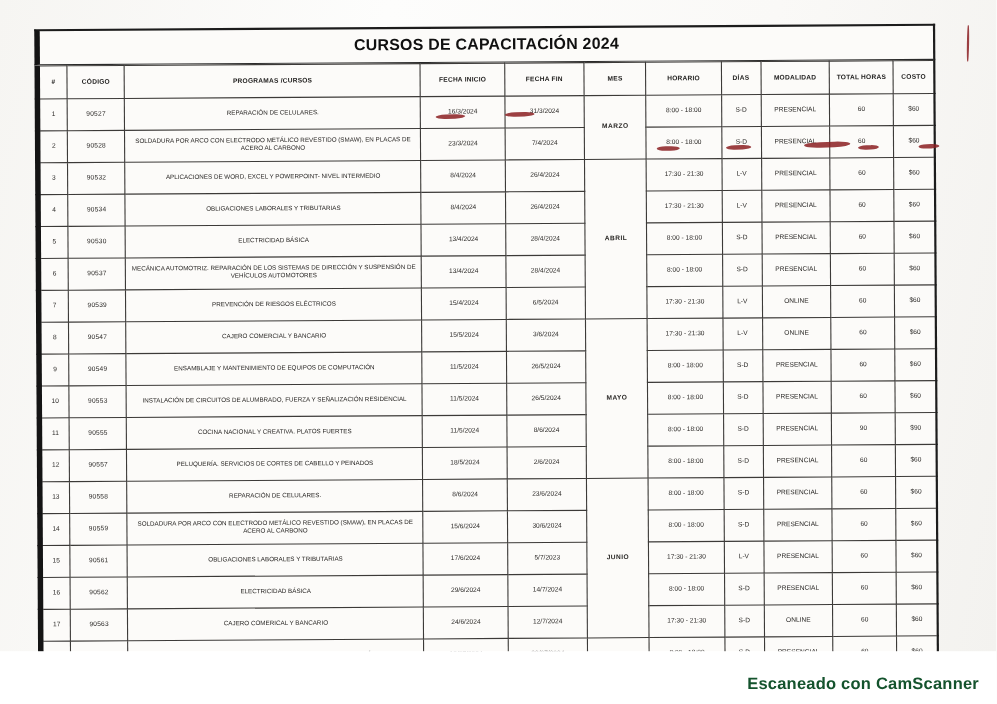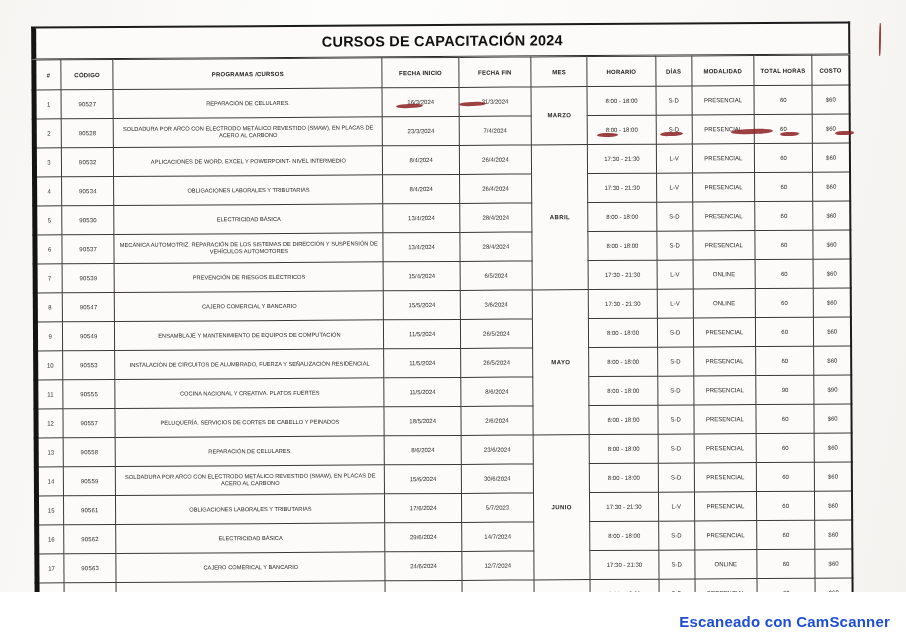--- a/index.html
+++ b/index.html
@@ -46,21 +46,21 @@
   td.code{letter-spacing:.2px;}
   td.mes{font-weight:bold;letter-spacing:.4px;font-size:6px;}
   td.mes-clipped{vertical-align:bottom;padding-bottom:0;}
   td.mes-clipped .clip{display:block;height:5px;overflow:hidden;line-height:8px;}
 
   .pen-mark{position:absolute;background:#8b1f22;opacity:.85;border-radius:45%/65%;}
 
   .bottom-strip{position:absolute;left:0;right:0;bottom:0;height:48px;background:#ffffff;}
   .watermark{
     position:absolute;right:16px;bottom:10px;
-    font-size:15px;font-weight:bold;color:#1d4ed8;letter-spacing:.2px;
+    font-size:15px;font-weight:bold;color:#14532d;letter-spacing:.2px;
   }
 </style>
 </head>
 <body>
 
 <div class="scan-page"></div>
 <div class="artifact artifact-a"></div>
 <div class="artifact artifact-b"></div>
 <div class="artifact artifact-c"></div>
 <div class="artifact artifact-d"></div>

